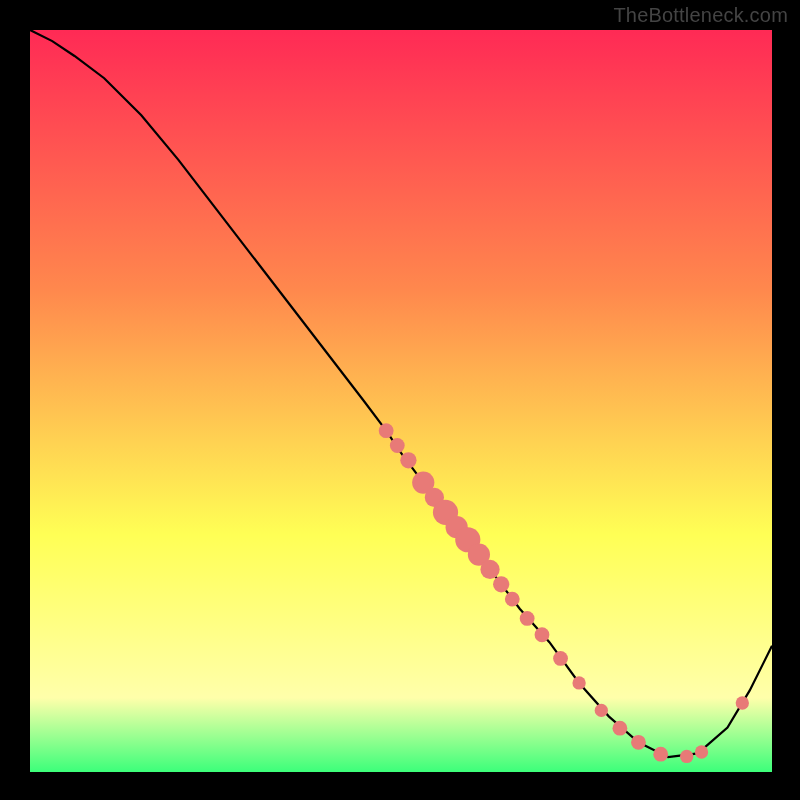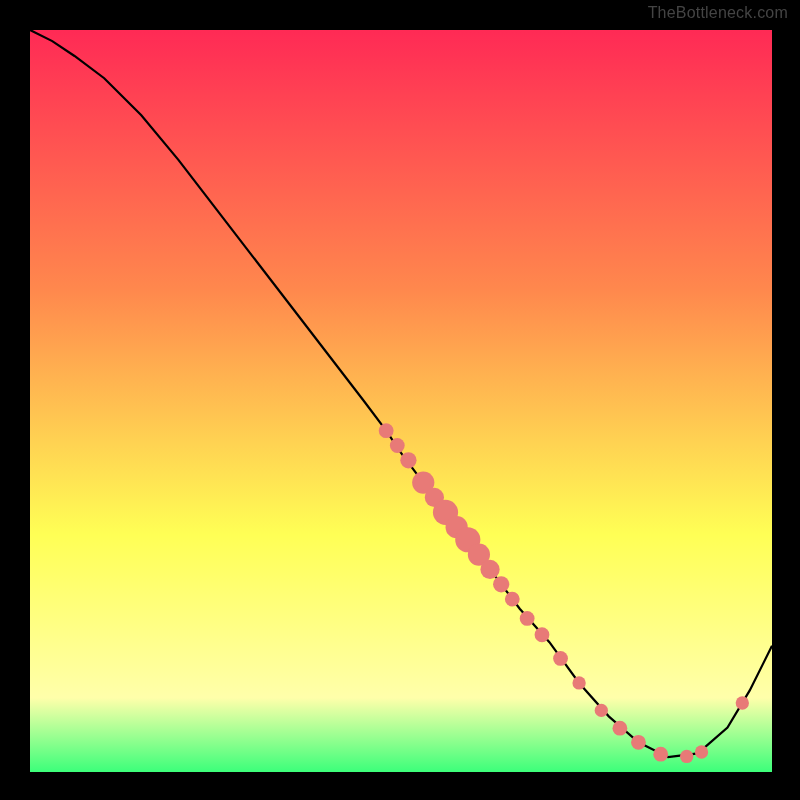--- a/index.html
+++ b/index.html
@@ -15,21 +15,21 @@
     position: relative;
     width: 800px;
     height: 800px;
     background: #000;
   }
   .watermark {
     position: absolute;
     top: 4px;
     right: 12px;
     color: #444;
-    font-size: 16px;
+    font-size: 20px;
     font-weight: 500;
     letter-spacing: 0.2px;
     z-index: 10;
   }
   .plot {
     position: absolute;
     left: 30px;
     top: 30px;
     width: 742px;
     height: 742px;

